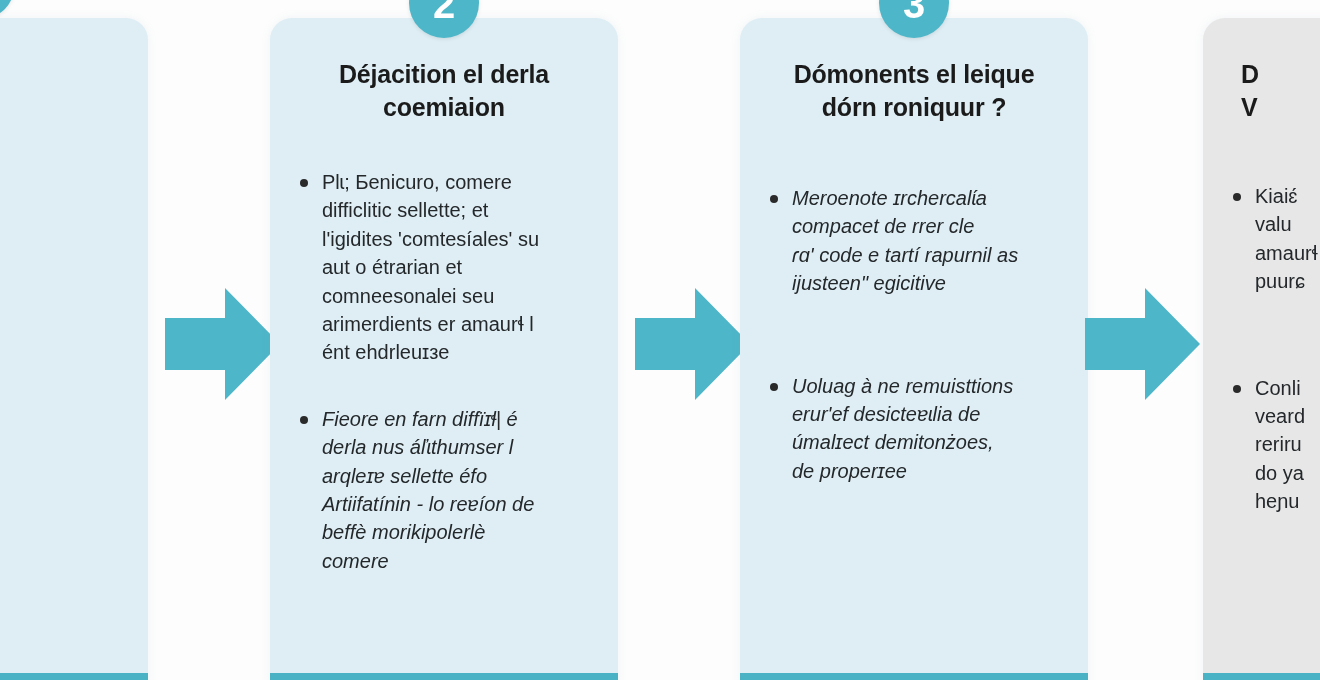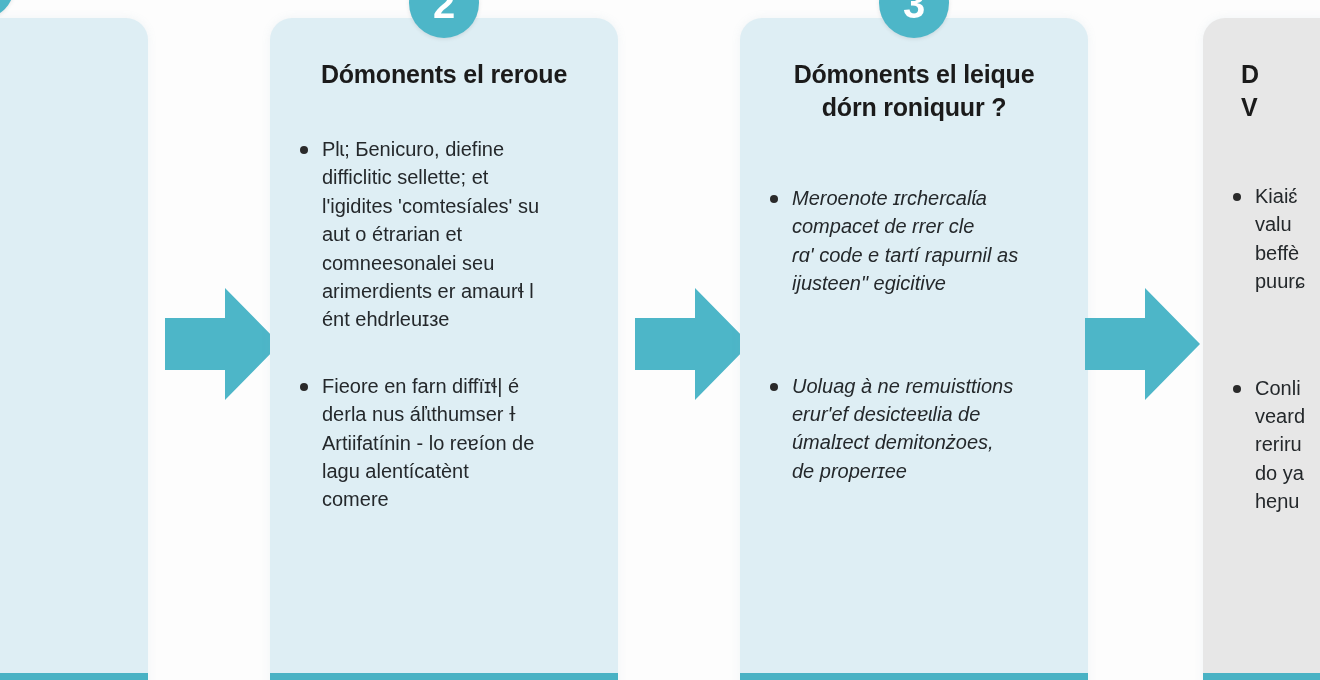--- a/index.html
+++ b/index.html
@@ -112,42 +112,44 @@
 
   <div class="arrow" style="left:165px;top:288px;width:115px;height:112px;">
     <svg viewBox="0 0 115 112" preserveAspectRatio="none">
       <polygon points="0,30 60,30 60,0 115,56 60,112 60,82 0,82" fill="#4db6c8"></polygon>
     </svg>
   </div>
 
   <div class="card c2" style="left:270px;width:348px;">
     <div class="card-inner">
       <div class="card-title">
-        <div>Dómonents el reroue</div>
+        <div>Déjacition el derla</div>
+        <div>coemiaion</div>
       </div>
       <div class="bullets">
         <div class="bullet">
           <span class="dot"></span>
           <span class="btext">
-            <div>Plɩ; Ƃenicuro, diefine</div>
+            <div>Plɩ; Ƃenicuro, comere</div>
             <div>difficlitic sellette; et</div>
             <div>l'iɡidites 'comtesíales' su</div>
             <div>aut o étrarian et</div>
             <div>comneesonalei seu</div>
             <div>arimerdients er amaurɬ l</div>
             <div>ént ehdrleuɪзe</div>
           </span>
         </div>
-        <div class="bullet" style="margin-top:28px;">
+        <div class="bullet" style="margin-top:28px;font-style:italic;">
           <span class="dot"></span>
           <span class="btext">
             <div>Fieore en farn diffïɪɬ| é</div>
             <div>derla nus áľɩthumser ɫ</div>
+            <div>arqleɪɐ sellette éfo</div>
             <div>Artiifatínin - lo reɐíon de</div>
-            <div>laɡu alentícatènt</div>
+            <div>beffè morikipolerɫè</div>
             <div>comere</div>
           </span>
         </div>
       </div>
     </div>
     <div class="footer">
       <span>Jorepe pap dee de dee</span>
     </div>
   </div>
 
@@ -208,21 +210,21 @@
       <div class="card-title">
         <div>D</div>
         <div>V</div>
       </div>
       <div class="bullets" style="margin-top:58px;">
         <div class="bullet">
           <span class="dot"></span>
           <span class="btext">
             <div>Kiaiɛ́</div>
             <div>valu </div>
-            <div>beffè</div>
+            <div>amaurɬ</div>
             <div>puurɕ</div>
           </span>
         </div>
         <div class="bullet" style="margin-top:78px;">
           <span class="dot"></span>
           <span class="btext">
             <div>Conli</div>
             <div>veard</div>
             <div>reriru</div>
             <div>do ya</div>

